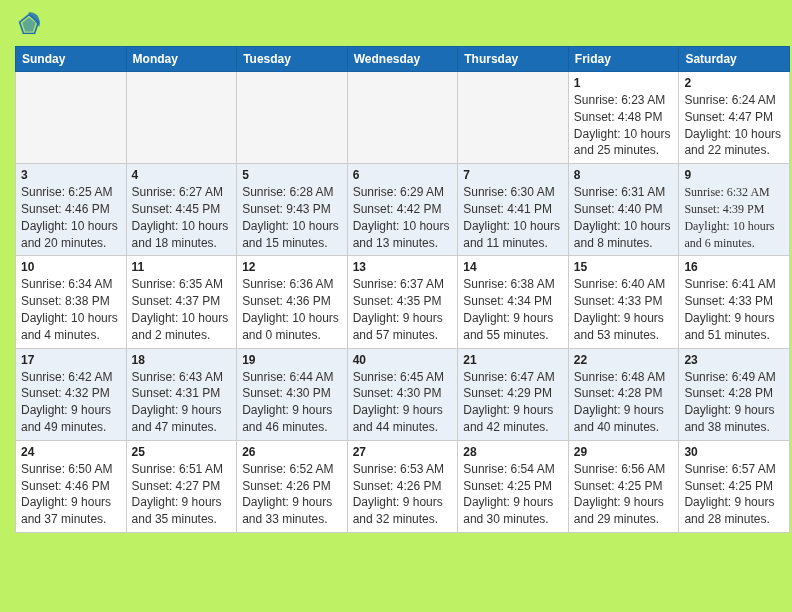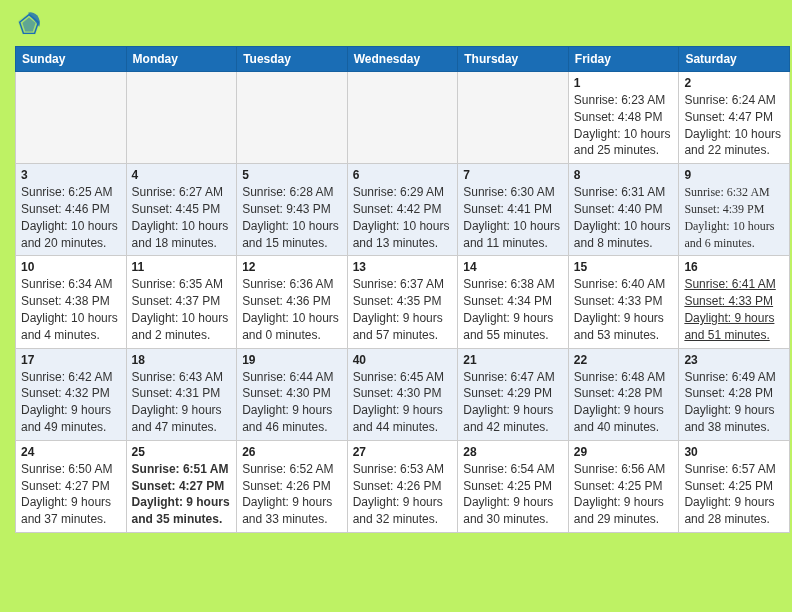--- a/index.html
+++ b/index.html
@@ -201,21 +201,21 @@
             <div class="day-info" style="white-space: pre-line; font-family: Liberation Serif, serif;">Sunrise: 6:32 AM
 Sunset: 4:39 PM
 Daylight: 10 hours
 and 6 minutes.</div>
           </td>
         </tr>
         <tr>
           <td>
             <div class="day-num">10</div>
             <div class="day-info" style="white-space: pre-line;">Sunrise: 6:34 AM
-Sunset: 4:38 PM
+Sunset: 8:38 PM
 Daylight: 10 hours
 and 4 minutes.</div>
           </td>
           <td>
             <div class="day-num">11</div>
             <div class="day-info" style="white-space: pre-line;">Sunrise: 6:35 AM
 Sunset: 4:37 PM
 Daylight: 10 hours
 and 2 minutes.</div>
           </td>
@@ -242,21 +242,21 @@
           </td>
           <td>
             <div class="day-num">15</div>
             <div class="day-info" style="white-space: pre-line;">Sunrise: 6:40 AM
 Sunset: 4:33 PM
 Daylight: 9 hours
 and 53 minutes.</div>
           </td>
           <td>
             <div class="day-num">16</div>
-            <div class="day-info" style="white-space: pre-line; text-decoration: underline;">Sunrise: 6:41 AM
+            <div class="day-info" style="white-space: pre-line;">Sunrise: 6:41 AM
 Sunset: 4:33 PM
 Daylight: 9 hours
 and 51 minutes.</div>
           </td>
         </tr>
         <tr>
           <td style="background: rgb(234, 240, 248);">
             <div class="day-num">17</div>
             <div class="day-info" style="white-space: pre-line;">Sunrise: 6:42 AM
 Sunset: 4:32 PM
@@ -303,27 +303,27 @@
             <div class="day-info" style="white-space: pre-line;">Sunrise: 6:49 AM
 Sunset: 4:28 PM
 Daylight: 9 hours
 and 38 minutes.</div>
           </td>
         </tr>
         <tr>
           <td>
             <div class="day-num">24</div>
             <div class="day-info" style="white-space: pre-line;">Sunrise: 6:50 AM
-Sunset: 4:27 PM
+Sunset: 4:46 PM
 Daylight: 9 hours
 and 37 minutes.</div>
           </td>
           <td>
             <div class="day-num">25</div>
-            <div class="day-info" style="white-space: pre-line; font-weight: bold;">Sunrise: 6:51 AM
+            <div class="day-info" style="white-space: pre-line;">Sunrise: 6:51 AM
 Sunset: 4:27 PM
 Daylight: 9 hours
 and 35 minutes.</div>
           </td>
           <td>
             <div class="day-num">26</div>
             <div class="day-info" style="white-space: pre-line;">Sunrise: 6:52 AM
 Sunset: 4:26 PM
 Daylight: 9 hours
 and 33 minutes.</div>

